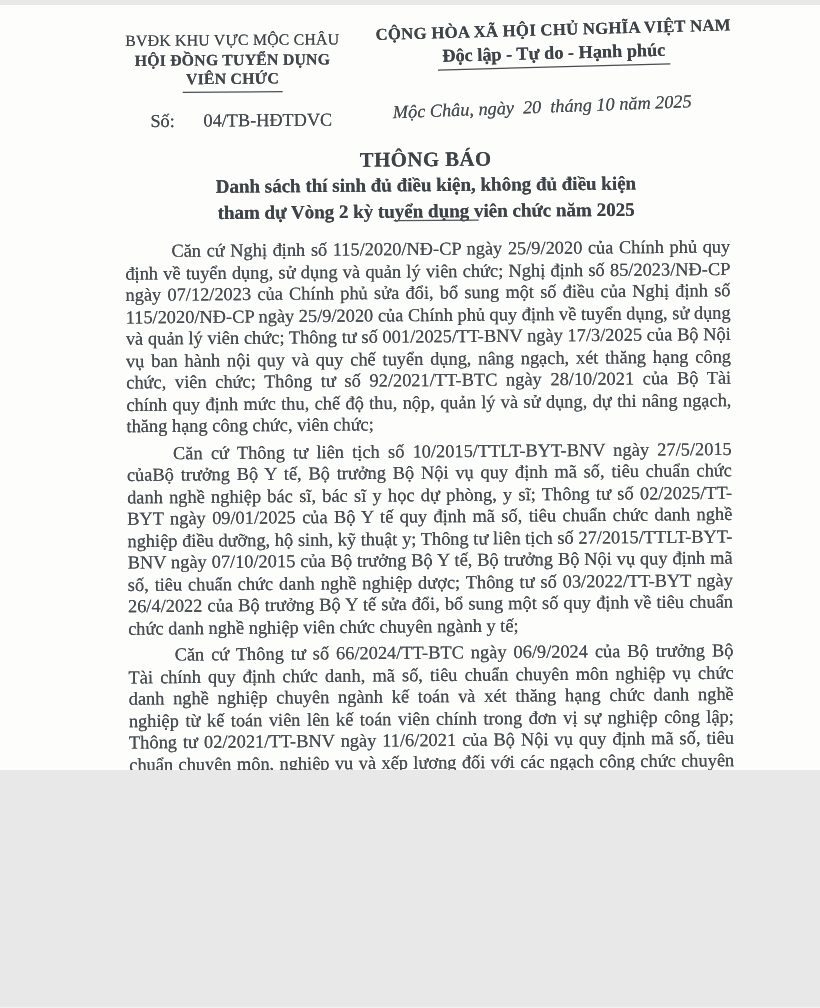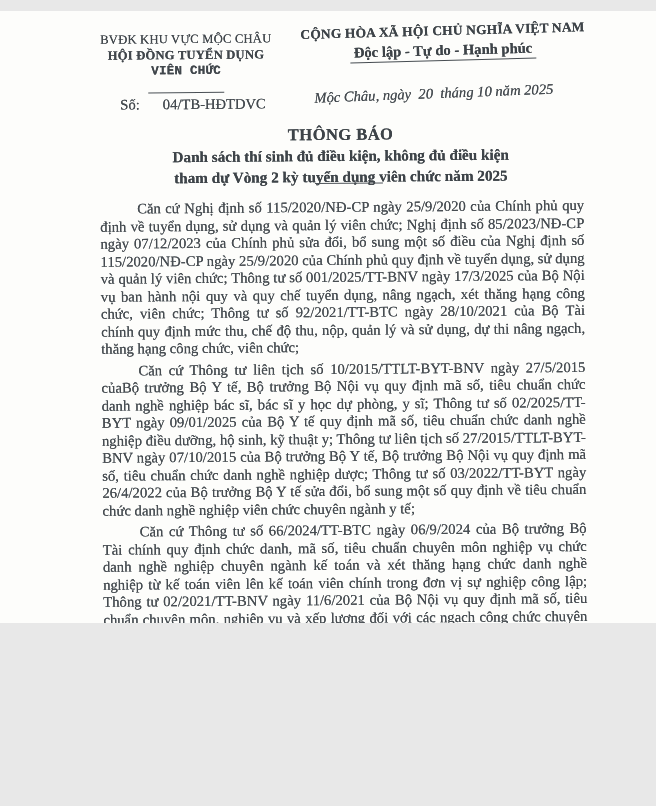--- a/index.html
+++ b/index.html
@@ -4,21 +4,21 @@
 <style>
   html, body {
     margin: 0;
     padding: 0;
     background: #e8e8e8;
   }
   .page {
     position: relative;
     width: 656px;
     height: 612px;
-    margin: 11px auto;
+    margin: 4px auto;
     background: #fdfdfb;
     overflow: hidden;
     font-family: "Liberation Serif", "DejaVu Serif", serif;
     color: #454b50;
   }
   .sheet {
     position: absolute;
     inset: 0;
     transform: rotate(-0.45deg);
     transform-origin: 50% 50%;
@@ -33,23 +33,22 @@
     width: 204px;
     text-align: center;
     line-height: 15.5px;
     font-size: 12.6px;
     color: #41474c;
   }
   .org-line1 { font-weight: normal; letter-spacing: 0.2px; }
   .org-line2, .org-line3 { font-weight: bold; letter-spacing: 0.2px; }
   .org-line3 span {
     display: inline-block;
-    padding: 0 3px 12px 3px;
+    padding: 0 3px 1px 3px;
     border-bottom: 1.5px solid #4a5055;
-    font-family: Liberation Mono, monospace;
   }
 
   
   .national-block {
     position: absolute;
     top: 13px;
     left: 293px;
     width: 304px;
     text-align: center;
     transform: rotate(-1.1deg);

